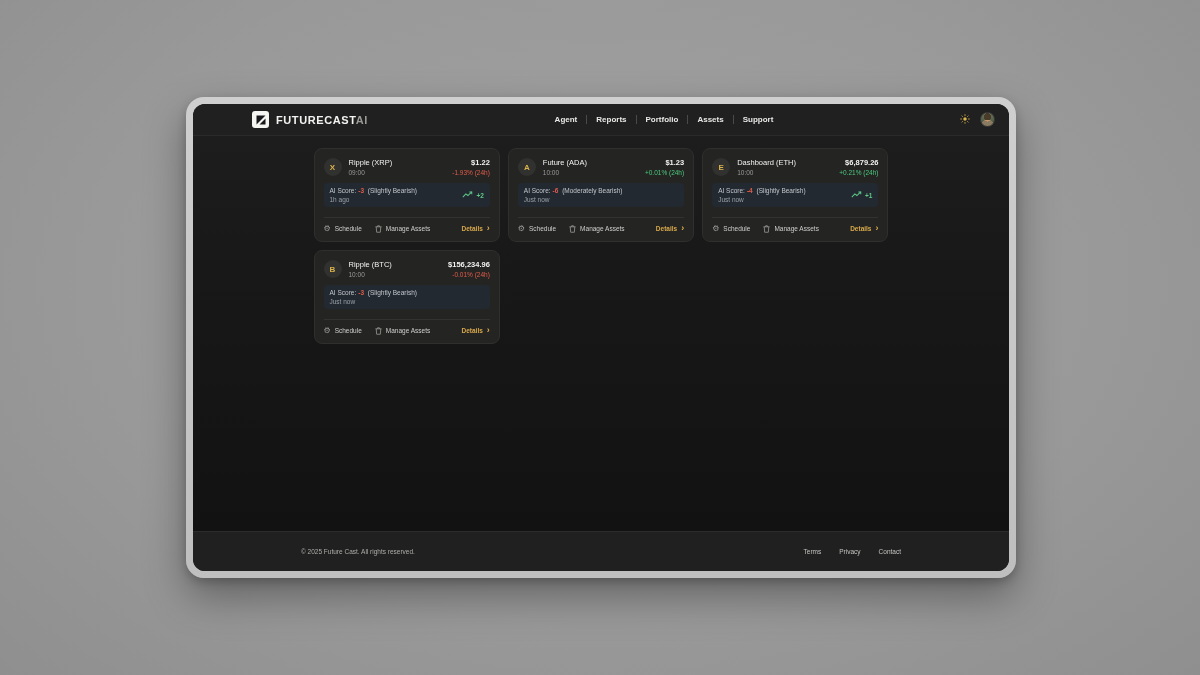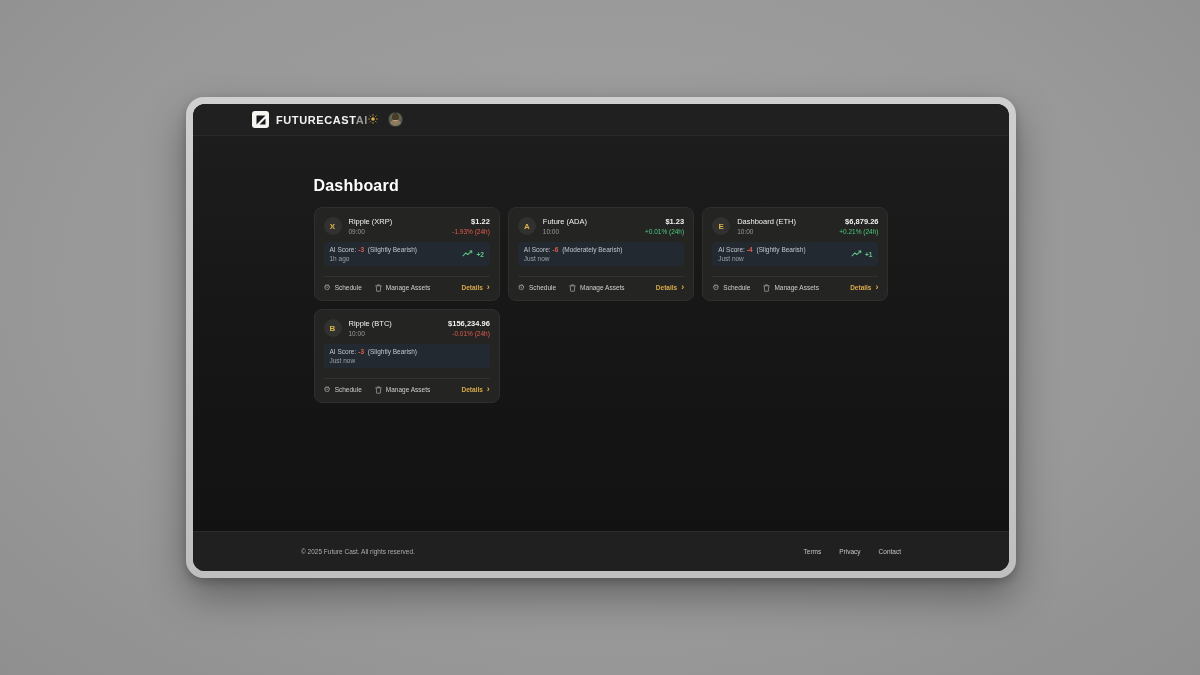--- a/index.html
+++ b/index.html
@@ -126,20 +126,31 @@
       <div class="brand">
         <span class="brand-mark">
           <svg width="12" height="12" viewBox="0 0 16 16">
             <polygon points="2,2 14,2 2,14" fill="#18181a"></polygon>
             <polygon points="14,6 14,14 6,14" fill="#18181a"></polygon>
           </svg>
         </span>
         <span class="brand-text"><span>FUTURECAST</span><span class="suffix">AI</span></span>
       </div>
 
+      <nav class="nav">
+        <button class="nav-item">Agent</button>
+        <span class="nav-sep"></span>
+        <button class="nav-item">Reports</button>
+        <span class="nav-sep"></span>
+        <button class="nav-item">Portfolio</button>
+        <span class="nav-sep"></span>
+        <button class="nav-item">Assets</button>
+        <span class="nav-sep"></span>
+        <button class="nav-item">Support</button>
+      </nav>
 
       <div class="top-right">
         <button class="theme-btn">
           <span>
             <svg width="10" height="10" viewBox="0 0 12 12" fill="none" stroke="#d9b24a" stroke-width="1.1">
               <circle cx="6" cy="6" r="2.1" fill="#d9b24a" stroke="none"></circle>
               <line x1="6" y1="0.4" x2="6" y2="2.2"></line>
                 <line x1="6" y1="9.8" x2="6" y2="11.6"></line>
               <line x1="0.4" y1="6" x2="2.2" y2="6"></line>
                 <line x1="9.8" y1="6" x2="11.6" y2="6"></line>
@@ -149,21 +160,20 @@
                 <line x1="3.2" y1="8.8" x2="2" y2="10"></line>
             </svg>
           </span>
         </button>
         <div class="avatar"></div>
       </div>
     </div>
 
     <div class="main">
       <div class="container">
-        <h1 class="page-title">Dashboard</h1>
 
         <div class="cards">
 
           <div class="card">
             <div class="card-head">
               <span class="coin-badge">X</span>
               <span class="coin-meta">
                 <div class="coin-name">Ripple (XRP)</div>
                 <div class="coin-time">09:00</div>
               </span>

